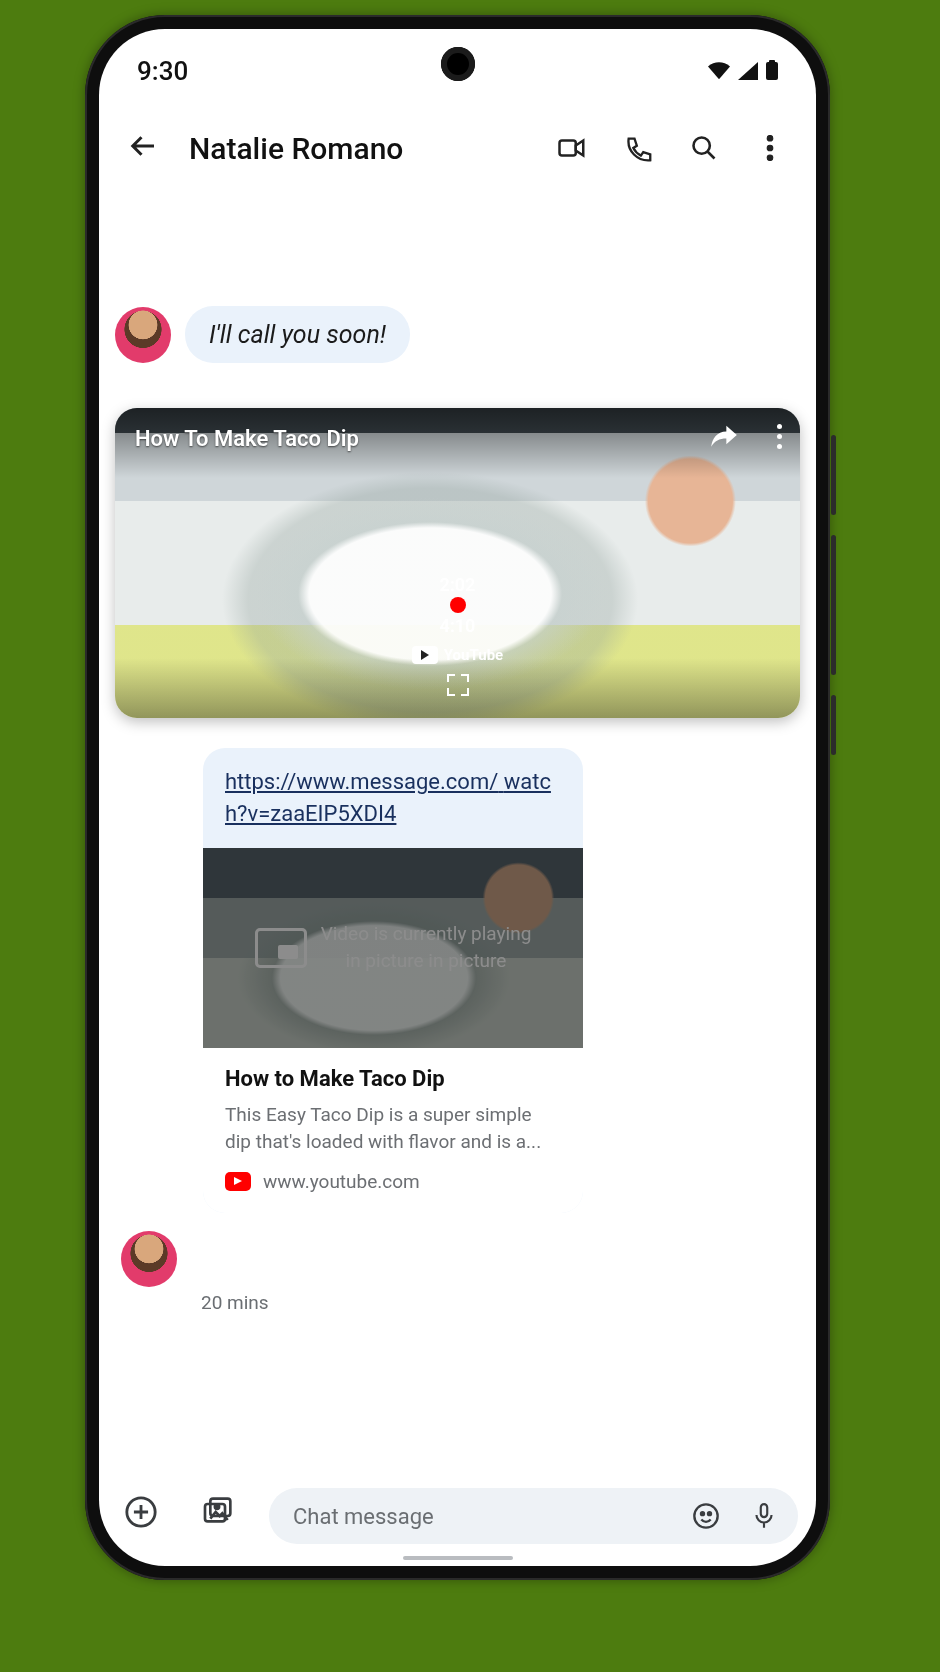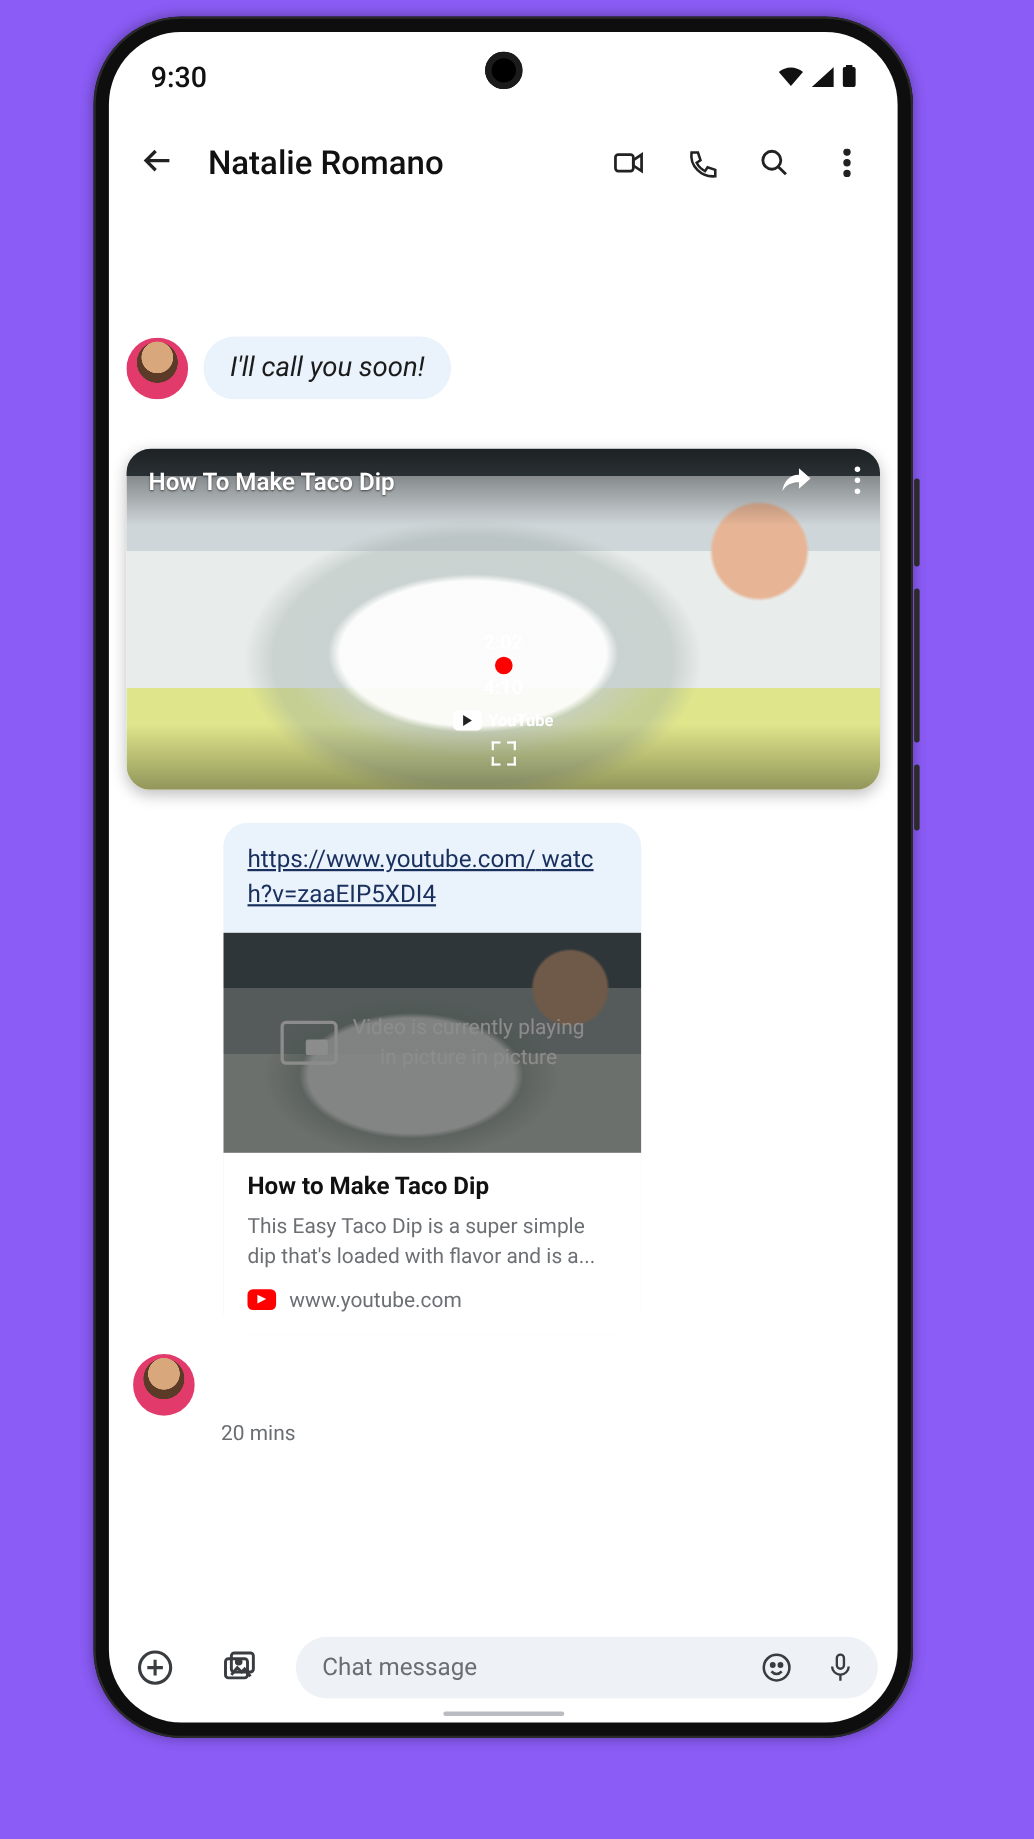--- a/index.html
+++ b/index.html
@@ -1,17 +1,17 @@
 <!DOCTYPE html>
 <html><head>
 <meta charset="utf-8">
 <style>
   html,body{margin:0;padding:0;background:#fff;}
   *{box-sizing:border-box;font-family:Roboto,"Segoe UI",Arial,sans-serif;-webkit-font-smoothing:antialiased;}
-  .stage{width:940px;height:1672px;position:relative;background:#8b5cf6;}
+  .stage{width:940px;height:1672px;position:relative;background:#4d7c0f;}
   .phone{position:absolute;left:85px;top:15px;width:745px;height:1565px;border-radius:80px;background:#0e0e0e;box-shadow:0 0 0 2px #2a2a2a inset,0 0 12px rgba(0,0,0,.35);}
   .screen{position:absolute;left:14px;top:14px;right:14px;bottom:14px;border-radius:66px;background:#fff;overflow:hidden;}
   .camera{position:absolute;left:50%;top:32px;transform:translateX(-50%);width:34px;height:34px;border-radius:50%;background:#000;box-shadow:inset 0 0 0 6px #1b1b1b;}
   .side-btn{position:absolute;right:-6px;width:5px;border-radius:3px;background:#2b2b2b;}
   .sb1{top:420px;height:80px;}
   .sb2{top:520px;height:140px;}
   .sb3{top:680px;height:60px;}
 
   .status{display:flex;align-items:center;justify-content:space-between;padding:20px 38px 0 38px;height:64px;color:#111;font-weight:500;font-size:26px;}
   .status .right{display:flex;gap:8px;align-items:center;}
@@ -73,21 +73,21 @@
   .pv-title{font-size:22px;font-weight:700;color:#111;margin-bottom:10px;}
   .pv-desc{font-size:19px;color:#6c6f73;line-height:1.45;}
   .pv-src{display:flex;align-items:center;gap:12px;margin-top:14px;font-size:19px;color:#6c6f73;}
   .yt-chip{width:26px;height:19px;background:#ff0000;border-radius:5px;position:relative;}
   .yt-chip:after{content:"";position:absolute;left:9px;top:5px;border-left:8px solid #fff;border-top:4.5px solid transparent;border-bottom:4.5px solid transparent;}
 
   .meta-row{display:flex;align-items:center;gap:18px;margin-top:18px;}
   .meta-row .avatar{margin-left:6px;}
   .ts{font-size:19px;color:#6a6e72;margin-left:86px;margin-top:4px;}
 
-  .composer{position:absolute;left:18px;right:18px;bottom:22px;display:flex;align-items:center;gap:28px;}
+  .composer{position:absolute;left:18px;right:18px;bottom:22px;display:flex;gap:28px;}
   .cbtn{width:48px;height:48px;display:flex;align-items:center;justify-content:center;}
   .input{flex:1;height:56px;border-radius:30px;background:#eef2f6;display:flex;align-items:center;padding:0 10px 0 24px;gap:10px;color:#6a6e72;font-size:22px;}
   .input .ph{flex:1;}
   .home-ind{position:absolute;left:50%;bottom:6px;transform:translateX(-50%);width:110px;height:4px;border-radius:2px;background:#b9bcc0;}
 
   
   .peek{position:absolute;right:6px;top:-14px;width:160px;height:28px;border-top-left-radius:28px;border-top-right-radius:28px;background:#1a73e8;z-index:-1;}
 </style>
 </head>
 <body>
@@ -196,21 +196,21 @@
                   <i class="tr"></i>
                   <i class="bl"></i>
                   <i class="br"></i>
               </div>
             </div>
           </div>
         </div>
 
         <div class="linkwrap">
           <div class="linkbub">
-            <span>https://www.youtube.com/</span>
+            <span>https://www.message.com/</span>
             <span>watch?v=zaaEIP5XDI4</span>
           </div>
           <div class="preview">
             <div class="pthumb">
               <div class="overlay">
                 <div class="pip-ic"></div>
                 <div class="txt">
                   <span>Video is currently playing</span><br>
                   <span>in picture in picture</span>
                 </div>

